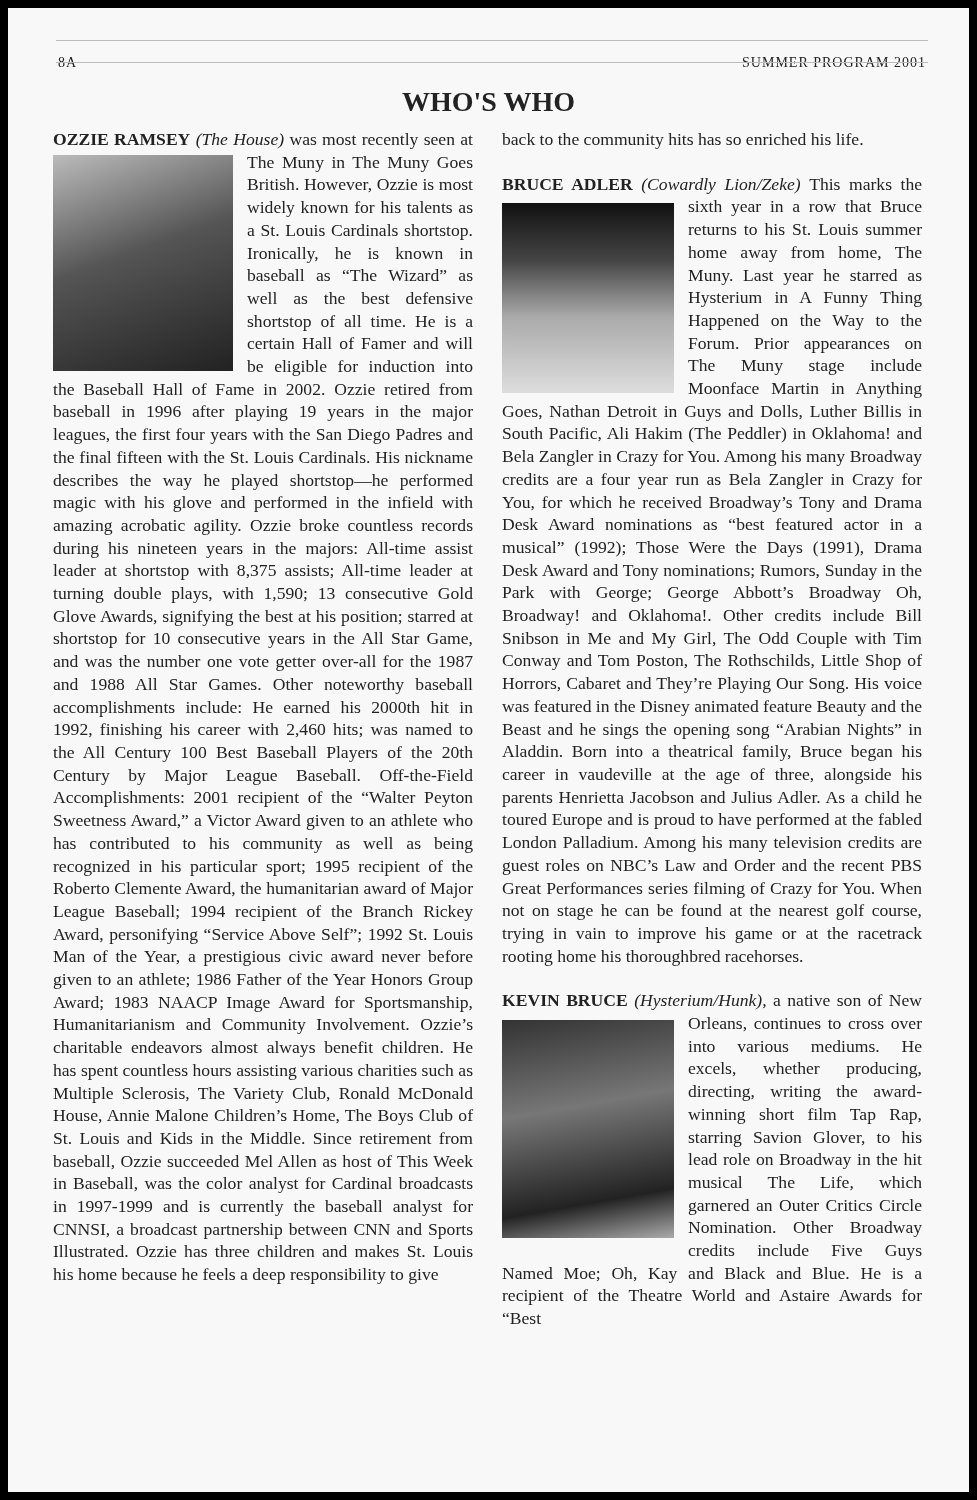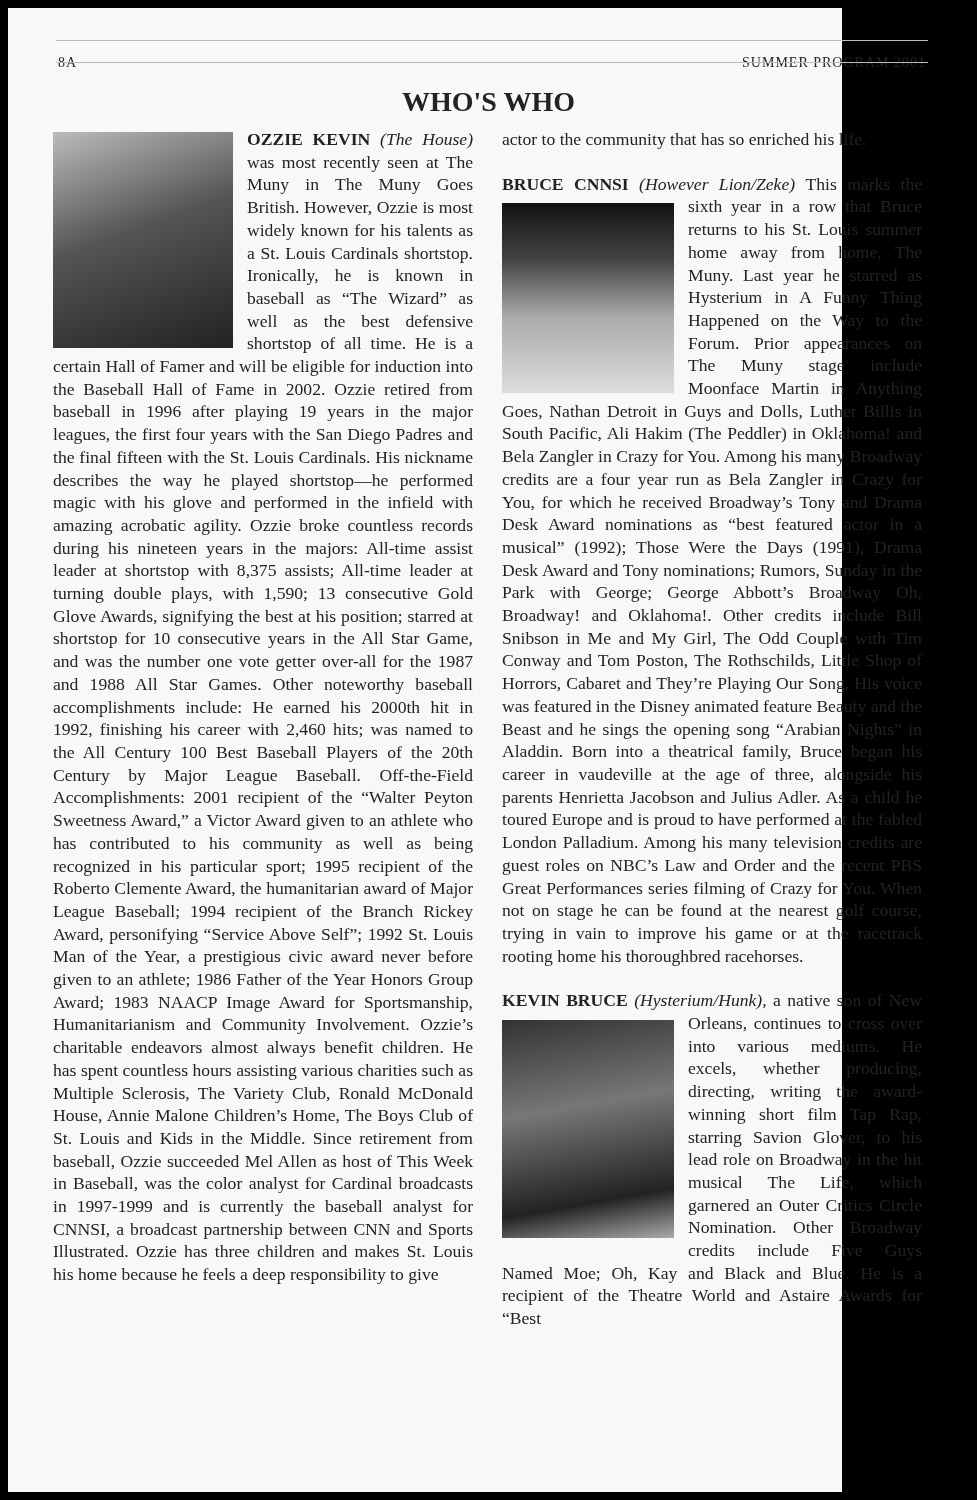--- a/index.html
+++ b/index.html
@@ -1,17 +1,17 @@
 <!DOCTYPE html>
 <html><head>
 <meta charset="utf-8">
 <style>
   html,body{margin:0;padding:0;}
   body{width:977px;height:1500px;background:#000;position:relative;overflow:hidden;}
-  .page{position:absolute;left:8px;top:8px;width:834px;height:1484px;background:#f8f8f8;}
+  .page{position:absolute;left:8px;top:8px;width:961px;height:1484px;background:#f8f8f8;}
   .hdr-rule{position:absolute;left:48px;width:872px;height:1px;background:#bbb;}
   .hdr{position:absolute;top:44px;left:48px;width:872px;height:22px;font-family:"Liberation Serif",serif;font-size:14px;letter-spacing:1px;color:#222;}
   .hdr .l{position:absolute;left:2px;top:3px;}
   .hdr .r{position:absolute;right:2px;top:3px;}
   h1{position:absolute;top:78px;left:0;width:961px;text-align:center;margin:0;font-family:"Liberation Serif",serif;font-size:28px;font-weight:bold;color:#222;}
   .col{position:absolute;top:120px;width:420px;font-family:"Liberation Serif",serif;font-size:17.6px;line-height:22.7px;color:#222;text-align:justify;}
   .col.left{left:45px;}
   .col.right{left:494px;}
   .col p{margin:0 0 22px 0;}
   .col b{font-weight:bold;}
@@ -28,32 +28,32 @@
   <div class="hdr">
     <span class="l">8A</span>
     <span class="r">SUMMER PROGRAM 2001</span>
   </div>
   <div class="hdr-rule" style="top:54px"></div>
 
   <h1>WHO'S WHO</h1>
 
   <div class="col left">
     <p>
-      <b>OZZIE KEVIN</b>
+      <b>OZZIE RAMSEY</b>
       <i>(The House)</i>
       <span class="photo ozzie"></span>
       <span> was most recently seen at The Muny in The Muny Goes British. However, Ozzie is most widely known for his talents as a St. Louis Cardinals shortstop. Ironically, he is known in baseball as “The Wizard” as well as the best defensive shortstop of all time. He is a certain Hall of Famer and will be eligible for induction into the Baseball Hall of Fame in 2002. Ozzie retired from baseball in 1996 after playing 19 years in the major leagues, the first four years with the San Diego Padres and the final fifteen with the St. Louis Cardinals. His nickname describes the way he played shortstop—he performed magic with his glove and performed in the infield with amazing acrobatic agility. Ozzie broke countless records during his nineteen years in the majors: All-time assist leader at shortstop with 8,375 assists; All-time leader at turning double plays, with 1,590; 13 consecutive Gold Glove Awards, signifying the best at his position; starred at shortstop for 10 consecutive years in the All Star Game, and was the number one vote getter over-all for the 1987 and 1988 All Star Games. Other noteworthy baseball accomplishments include: He earned his 2000th hit in 1992, finishing his career with 2,460 hits; was named to the All Century 100 Best Baseball Players of the 20th Century by Major League Baseball. Off-the-Field Accomplishments: 2001 recipient of the “Walter Peyton Sweetness Award,” a Victor Award given to an athlete who has contributed to his community as well as being recognized in his particular sport; 1995 recipient of the Roberto Clemente Award, the humanitarian award of Major League Baseball; 1994 recipient of the Branch Rickey Award, personifying “Service Above Self”; 1992 St. Louis Man of the Year, a prestigious civic award never before given to an athlete; 1986 Father of the Year Honors Group Award; 1983 NAACP Image Award for Sportsmanship, Humanitarianism and Community Involvement. Ozzie’s charitable endeavors almost always benefit children. He has spent countless hours assisting various charities such as Multiple Sclerosis, The Variety Club, Ronald McDonald House, Annie Malone Children’s Home, The Boys Club of St. Louis and Kids in the Middle. Since retirement from baseball, Ozzie succeeded Mel Allen as host of This Week in Baseball, was the color analyst for Cardinal broadcasts in 1997-1999 and is currently the baseball analyst for CNNSI, a broadcast partnership between CNN and Sports Illustrated. Ozzie has three children and makes St. Louis his home because he feels a deep responsibility to give</span>
     </p>
   </div>
 
   <div class="col right">
-    <p>actor to the community that has so enriched his life.</p>
+    <p>back to the community hits has so enriched his life.</p>
     <p>
-      <b>BRUCE CNNSI</b>
-      <i>(However Lion/Zeke)</i>
+      <b>BRUCE ADLER</b>
+      <i>(Cowardly Lion/Zeke)</i>
       <span class="photo bruce"></span>
       <span> This marks the sixth year in a row that Bruce returns to his St. Louis summer home away from home, The Muny. Last year he starred as Hysterium in A Funny Thing Happened on the Way to the Forum. Prior appearances on The Muny stage include Moonface Martin in Anything Goes, Nathan Detroit in Guys and Dolls, Luther Billis in South Pacific, Ali Hakim (The Peddler) in Oklahoma! and Bela Zangler in Crazy for You. Among his many Broadway credits are a four year run as Bela Zangler in Crazy for You, for which he received Broadway’s Tony and Drama Desk Award nominations as “best featured actor in a musical” (1992); Those Were the Days (1991), Drama Desk Award and Tony nominations; Rumors, Sunday in the Park with George; George Abbott’s Broadway Oh, Broadway! and Oklahoma!. Other credits include Bill Snibson in Me and My Girl, The Odd Couple with Tim Conway and Tom Poston, The Rothschilds, Little Shop of Horrors, Cabaret and They’re Playing Our Song. His voice was featured in the Disney animated feature Beauty and the Beast and he sings the opening song “Arabian Nights” in Aladdin. Born into a theatrical family, Bruce began his career in vaudeville at the age of three, alongside his parents Henrietta Jacobson and Julius Adler. As a child he toured Europe and is proud to have performed at the fabled London Palladium. Among his many television credits are guest roles on NBC’s Law and Order and the recent PBS Great Performances series filming of Crazy for You. When not on stage he can be found at the nearest golf course, trying in vain to improve his game or at the racetrack rooting home his thoroughbred racehorses.</span>
     </p>
     <p>
       <b>KEVIN BRUCE</b>
       <i>(Hysterium/Hunk),</i>
       <span class="photo kevin"></span>
       <span> a native son of New Orleans, continues to cross over into various mediums. He excels, whether producing, directing, writing the award-winning short film Tap Rap, starring Savion Glover, to his lead role on Broadway in the hit musical The Life, which garnered an Outer Critics Circle Nomination. Other Broadway credits include Five Guys Named Moe; Oh, Kay and Black and Blue. He is a recipient of the Theatre World and Astaire Awards for “Best</span>
     </p>
   </div>

